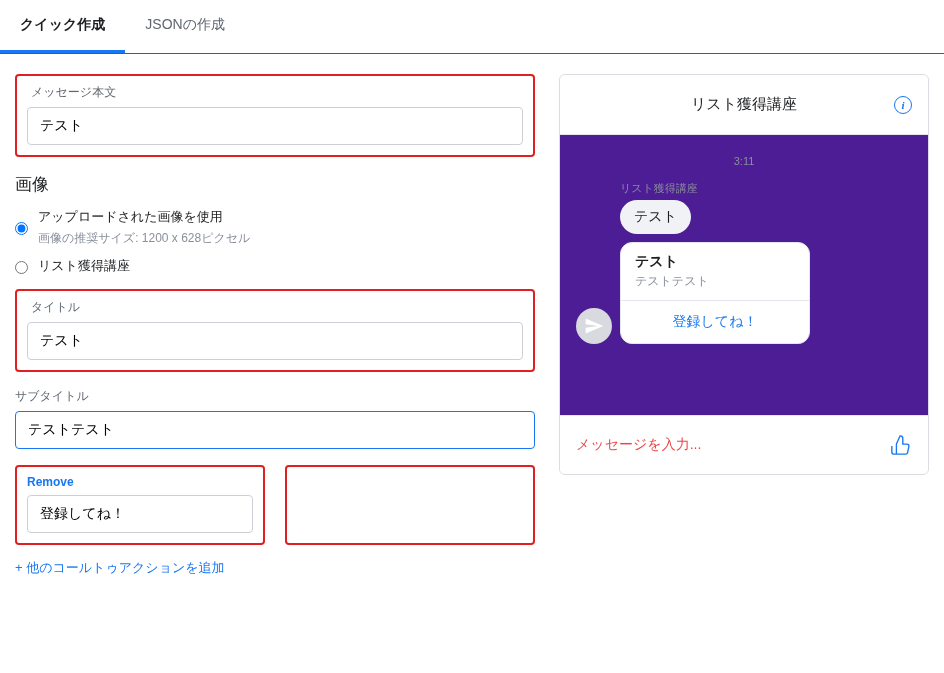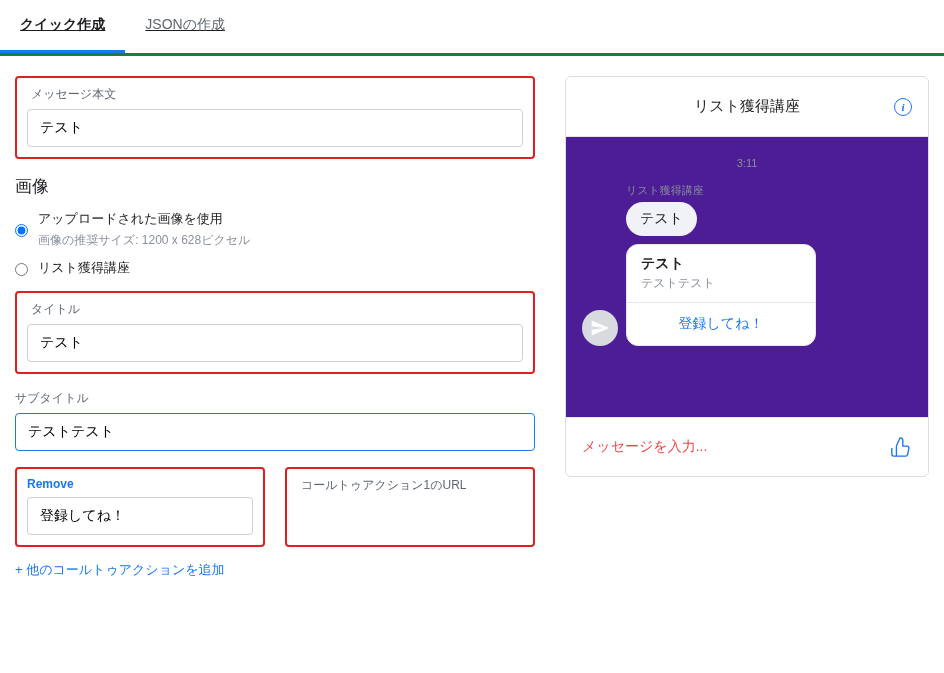--- a/index.html
+++ b/index.html
@@ -1,22 +1,22 @@
 <!DOCTYPE html>
 <html><head>
   <meta charset="utf-8">
   <style>
     * { box-sizing: border-box; margin: 0; padding: 0; }
     body { font-family: Helvetica, Arial, sans-serif; font-size: 13px; color: #1c1e21; background: #fff; width: 944px; }
     
-    .tabs { display: flex; border-bottom: 3px solid #15803d; text-decoration: underline; }
+    .tabs { display: flex; border-bottom: 1px solid #15803d; }
     .tab { padding: 16px 20px; color: #606770; cursor: pointer; font-size: 14px; }
     .tab.active { color: #1c1e21; border-bottom: 3px solid #1877f2; font-weight: 600; }
     
-    .main { display: flex; gap: 30px; padding: 20px 15px; }
+    .main { display: flex; gap: 24px; padding: 20px 15px; }
     .left { flex: 0 0 520px; }
     .right { flex: 1; }
     
     .field-group { margin-bottom: 16px; position: relative; }
     .field-label { font-size: 12px; color: #606770; margin-bottom: 6px; display: block; }
     .field-input { width: 100%; padding: 10px 12px; border: 1px solid #ccd0d5; border-radius: 4px; font-size: 14px; }
     .field-input.focused { border-color: #1877f2; }
     
     .highlight-box { border: 2px solid #e02020; border-radius: 4px; padding: 8px 10px 10px; }
     .highlight-box .field-label { background: #fff; padding: 0 4px; }
@@ -108,21 +108,20 @@
     </div>
     
     <div class="cta-row">
       <div class="cta-col highlight-box">
         <div class="cta-header">
           <span class="remove-link">Remove</span>
         </div>
         <input class="field-input" value="登録してね！" style="">
       </div>
       <div class="cta-col highlight-box">
-        <label class="field-label">コールトゥアクション1のURL</label>
       </div>
     </div>
     
     <span class="add-cta-link">+ 他のコールトゥアクションを追加</span>
   </div>
 
   <div class="right">
     <div class="preview-panel">
       <div class="preview-header">
         <span class="preview-title">リスト獲得講座</span>

